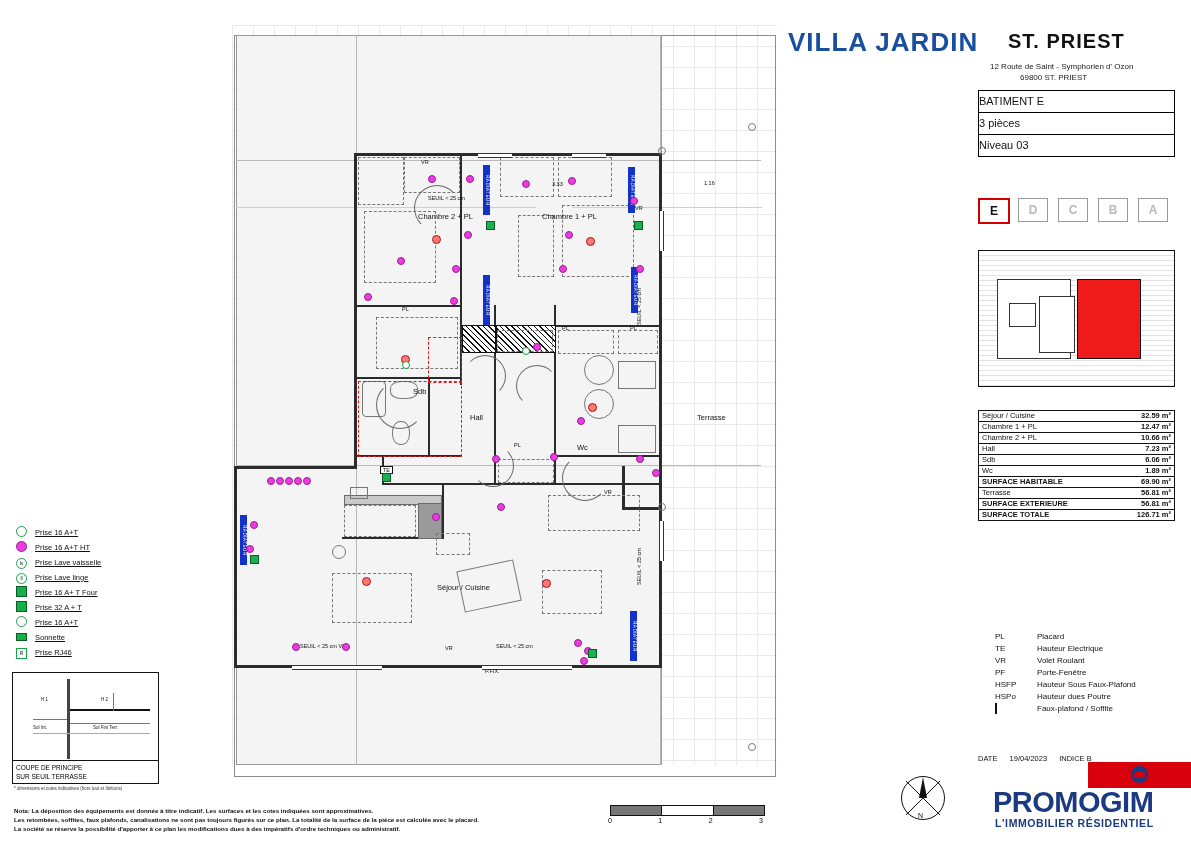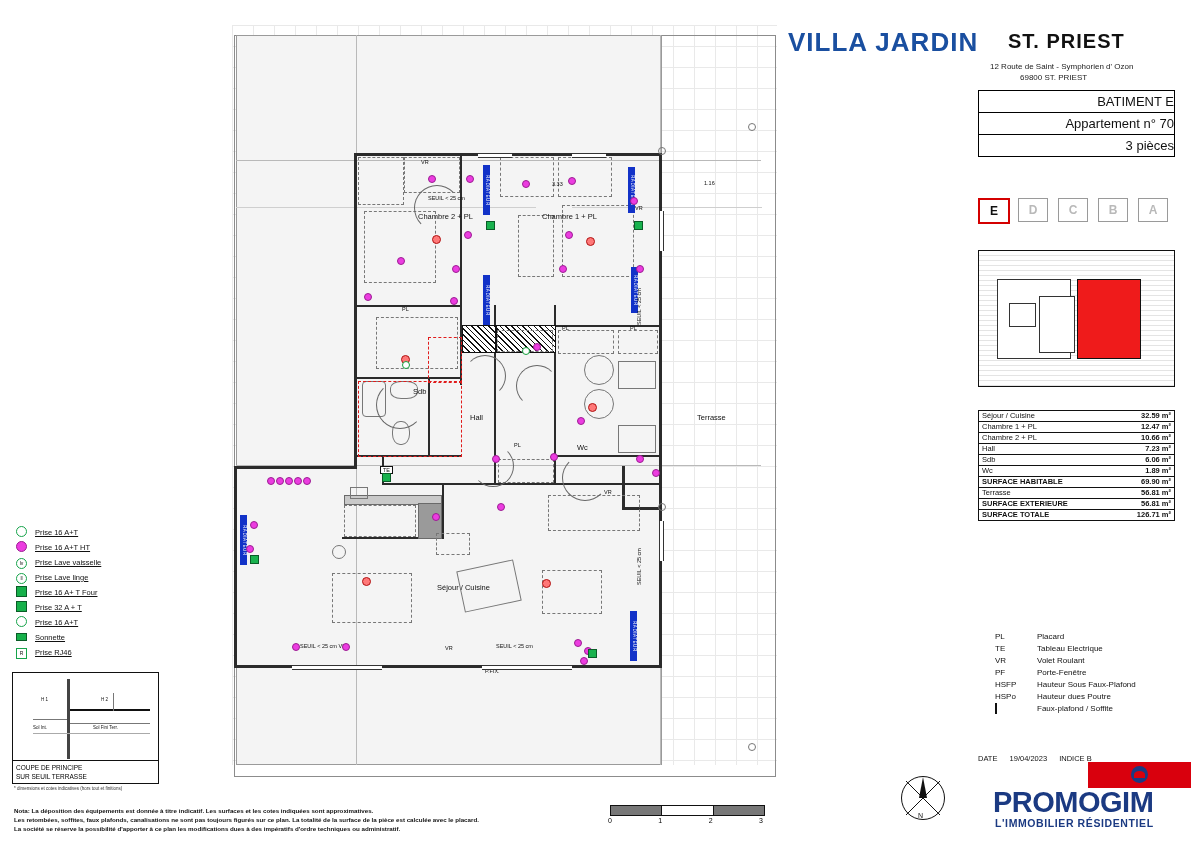--- a/index.html
+++ b/index.html
@@ -6,21 +6,21 @@
   body{width:1191px;height:846px;background:#ffffff;font-family:"Liberation Sans",sans-serif;position:relative;overflow:hidden;}
   .abs{position:absolute;}
 
   
   #brand-title{left:788px;top:27px;font-size:26px;font-weight:bold;color:#1a4fa0;letter-spacing:1px;}
   #city-title{left:1008px;top:30px;font-size:20px;font-weight:bold;color:#111;letter-spacing:1px;}
   #addr1{left:990px;top:62px;font-size:8px;color:#222;}
   #addr2{left:1020px;top:73px;font-size:8px;color:#222;}
 
   #infoblock{left:978px;top:90px;width:195px;border:1px solid #000;}
-  #infoblock .row{height:21px;line-height:21px;text-align:right;font-size:13px;border-bottom:1px solid #000;color:#111;}
+  #infoblock .row{height:21px;line-height:21px;text-align:left;font-size:11px;border-bottom:1px solid #000;color:#111;}
   #infoblock .row:last-child{border-bottom:none;}
 
   
   #bldgs{left:978px;top:198px;width:195px;height:24px;}
   #bldgs .b{position:absolute;top:0;width:28px;height:22px;border:1px solid #9a9a9a;text-align:center;line-height:22px;font-size:12px;font-weight:bold;color:#b9b9b9;background:#fff;}
   #bldgs .b.sel{border:2px solid #d40000;color:#111;}
   #bldgs .b:nth-child(1){left:0px;}
   #bldgs .b:nth-child(2){left:40px;}
   #bldgs .b:nth-child(3){left:80px;}
   #bldgs .b:nth-child(4){left:120px;}
@@ -120,22 +120,22 @@
 </head>
 <body>
 
 <div class="abs" id="brand-title">VILLA JARDIN</div>
 <div class="abs" id="city-title">ST. PRIEST</div>
 <div class="abs" id="addr1">12 Route de Saint - Symphorien d' Ozon</div>
 <div class="abs" id="addr2">69800 ST. PRIEST</div>
 
 <div class="abs" id="infoblock">
   <div class="row">BATIMENT E</div>
-  <div class="row">Appartement n° 70</div>
   <div class="row">3 pièces</div>
+  <div class="row">Niveau 03</div>
 </div>
 
 <div class="abs" id="bldgs">
   <div class="b sel">E</div>
   <div class="b">D</div>
   <div class="b">C</div>
   <div class="b">B</div>
   <div class="b">A</div>
 </div>
 
@@ -267,21 +267,21 @@
   </div>
 </div>
 
 <div class="abs" id="abbr">
   <div class="r">
       <span class="k">PL</span>
       <span>Placard</span>
     </div>
   <div class="r">
       <span class="k">TE</span>
-      <span>Tableau Electrique</span>
+      <span>Hauteur Electrique</span>
     </div>
   <div class="r">
       <span class="k">VR</span>
       <span>Volet Roulant</span>
     </div>
   <div class="r">
       <span class="k">PF</span>
       <span>Porte-Fenêtre</span>
     </div>
   <div class="r">

